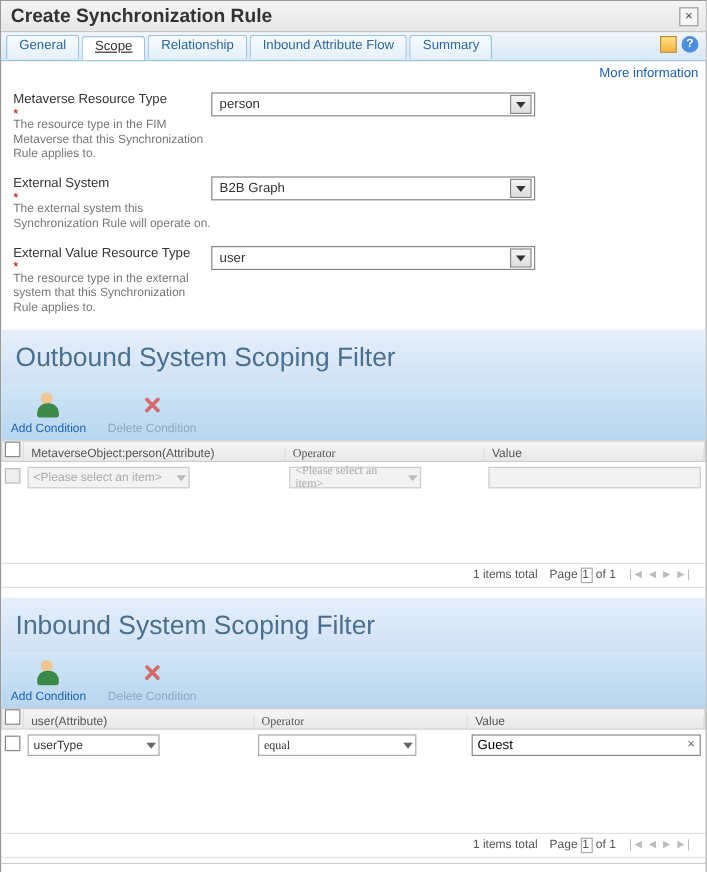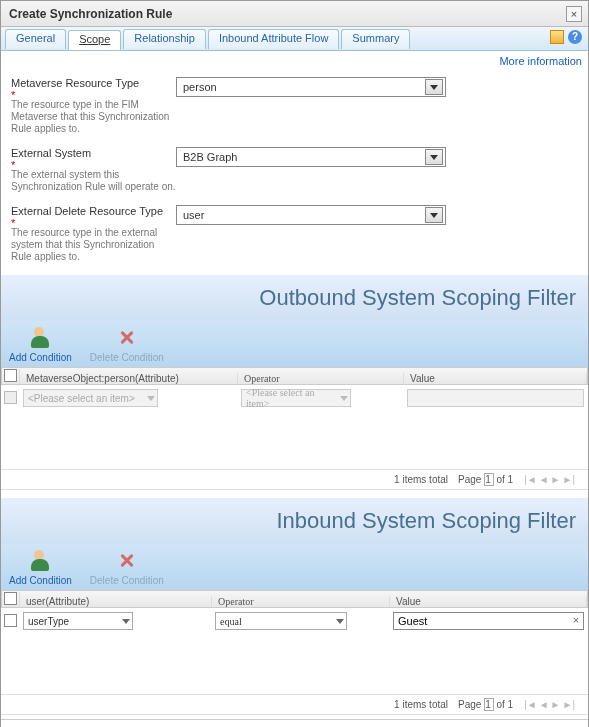--- a/index.html
+++ b/index.html
@@ -1,40 +1,40 @@
 <!DOCTYPE html>
 <html><head>
 <meta charset="utf-8">
 <style>
   * { box-sizing: border-box; margin: 0; padding: 0; }
   body { font-family: "Segoe UI", Tahoma, sans-serif; font-size: 11px; color: #333; background: #fff; width: 589px; }
   .dialog { width: 589px; border: 1px solid #999; background: #fff; }
   .titlebar { display: flex; align-items: center; justify-content: space-between; height: 26px; padding: 0 6px 0 8px; background: linear-gradient(#f5f5f5,#e6e6e6); border-bottom: 1px solid #bbb; }
-  .titlebar .title { font-size: 12px; font-weight: bold; color: #333; }
+  .titlebar .title { font-size: 16px; font-weight: bold; color: #333; }
   .titlebar .close { width: 16px; height: 16px; border: 1px solid #999; background: #f7f7f7; display: flex; align-items: center; justify-content: center; font-size: 11px; color: #444; cursor: pointer; }
   .tabbar { display: flex; align-items: center; height: 24px; background: linear-gradient(#f0f6fb,#d6e8f6); border-bottom: 1px solid #9ec3df; padding-left: 4px; position: relative; }
   .tab { height: 20px; padding: 2px 10px 0; margin-right: 2px; border: 1px solid #9ec3df; border-bottom: none; border-radius: 3px 3px 0 0; background: linear-gradient(#f7fbfe,#e4f0fa); color: #2a66a1; cursor: pointer; }
   .tab.active { background: #ffffff; color: #333; position: relative; top: 1px; text-decoration: underline; }
   .tabbar .right-icons { position: absolute; right: 6px; top: 3px; display: flex; gap: 4px; }
   .right-icons span { display:inline-block; width:14px; height:14px; }
   .icon-new { background: linear-gradient(#ffe08a,#f3b43a); border:1px solid #c38a1c; }
   .icon-help { border-radius:50%; background:#4b8de0; color:#fff; text-align:center; line-height:14px; font-size:10px; font-weight:bold; }
   .content { padding: 6px 10px 4px; }
   .more-info { text-align: right; padding: 4px 6px; }
   .more-info a { color: #1a5fb4; text-decoration: none; }
   .field-row { display: flex; margin-bottom: 12px; }
   .field-label { width: 165px; }
   .field-label .lbl { color: #333; }
   .field-label .req { color: #c00; display:block; height:6px; }
   .field-label .help { color: #777; font-size: 10px; line-height: 12px; margin-top: 4px; }
   .field-input { flex: 1; }
   .select-like { width: 270px; height: 20px; border: 1px solid #888; display: flex; align-items: center; justify-content: space-between; padding: 0 2px 0 6px; background: #fff; cursor: pointer; text-align: center; }
   .select-like .arrow-btn { width: 18px; height: 16px; border: 1px solid #888; background: linear-gradient(#f5f5f5,#ddd); display: flex; align-items: center; justify-content: center; }
   .arrow-down { width:0;height:0;border-left:4px solid transparent;border-right:4px solid transparent;border-top:5px solid #333; }
-  .section-hdr { background: linear-gradient(#e6effc,#cfe1f4); padding: 10px 12px; margin: 8px -10px 0; text-align: right; }
+  .section-hdr { background: linear-gradient(#e6effc,#cfe1f4); padding: 10px 12px; margin: 8px -10px 0; }
   .section-hdr h2 { font-family: "Segoe UI Light","Segoe UI",sans-serif; font-size: 22px; font-weight: 300; color: #4a6f8f; }
   .toolbar { background: linear-gradient(#d0e5f7,#b7d6ef); padding: 6px 8px 4px; margin: 0 -10px; display: flex; gap: 18px; }
   .tool { text-align: center; cursor: pointer; }
   .tool.disabled { opacity: 1; cursor: default; }
   .tool .icn { display:block; margin: 0 auto 2px; }
   .tool .lbl-t { font-size: 10px; color: #1a5fb4; }
   .tool.disabled .lbl-t { color: #8aa9c1; text-align: right; }
   .person-icon { width:22px;height:22px;position:relative;display:block; }
   .person-icon::before { content:""; position:absolute; left:5px; top:0; width:10px; height:10px; border-radius:50%; background:#f0c592; }
   .person-icon::after { content:""; position:absolute; left:2px; top:9px; width:18px; height:12px; border-radius:8px 8px 2px 2px; background:#3c8a4a; }
@@ -122,21 +122,21 @@
           <span>B2B Graph</span>
           <span class="arrow-btn">
               <span class="arrow-down"></span>
             </span>
         </div>
       </div>
     </div>
 
     <div class="field-row">
       <div class="field-label">
-        <span class="lbl">External Delete Resource Type</span>
+        <span class="lbl">External Value Resource Type</span>
         <span class="req">*</span>
         <div class="help">The resource type in the external system that this Synchronization Rule applies to.</div>
       </div>
       <div class="field-input">
         <div class="select-like">
           <span>user</span>
           <span class="arrow-btn">
               <span class="arrow-down"></span>
             </span>
         </div>

